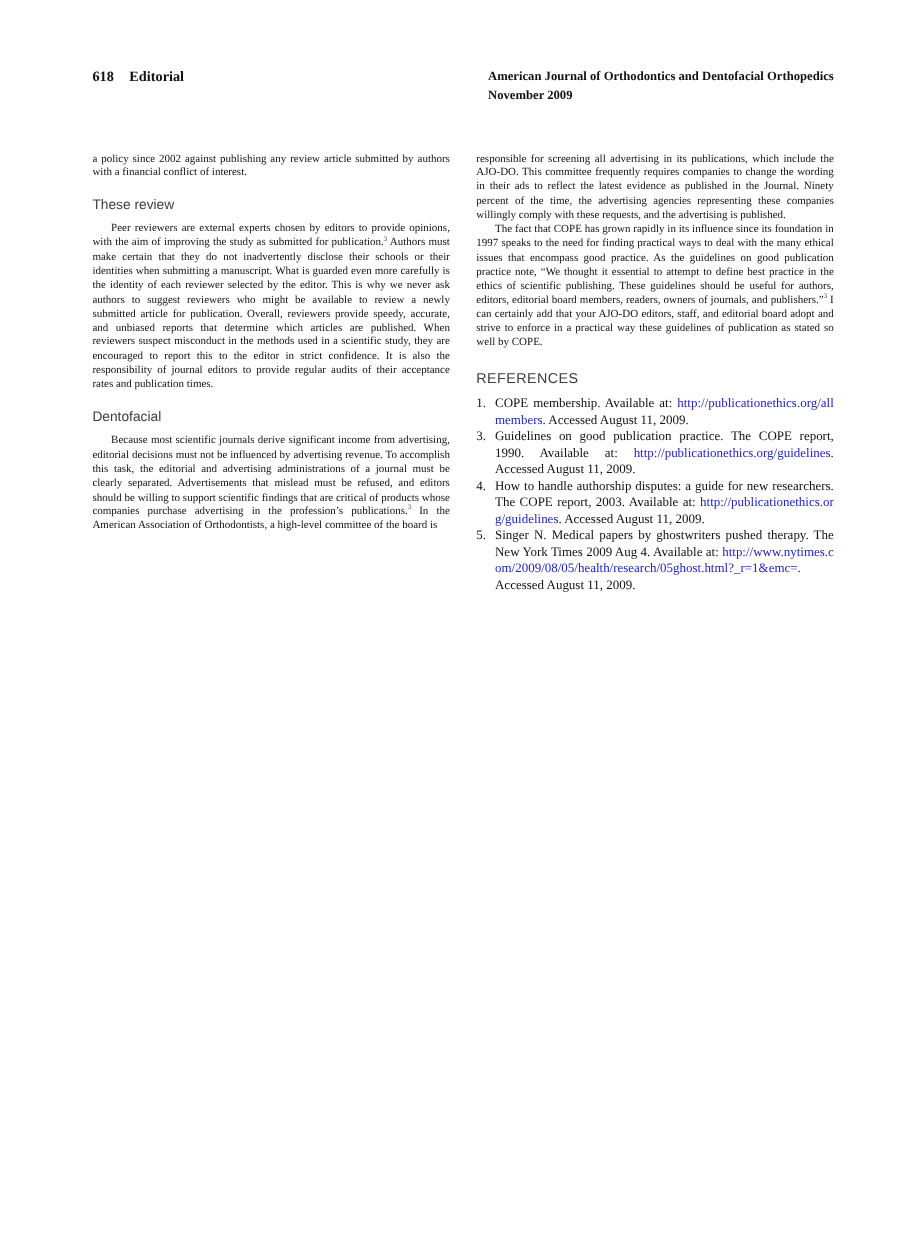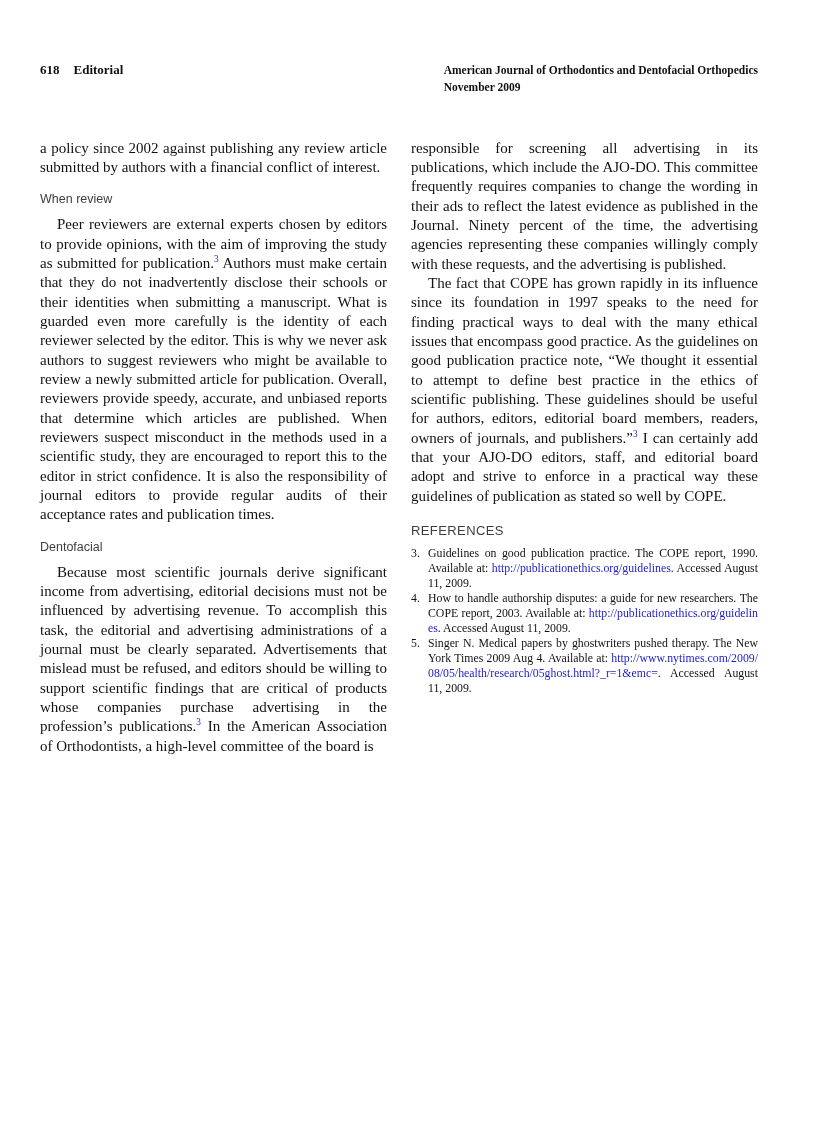--- a/index.html
+++ b/index.html
@@ -7,21 +7,21 @@
   body {
     width: 838px;
     font-family: "Liberation Serif", "DejaVu Serif", serif;
     color: #111111;
   }
   .page {
     position: relative;
     width: 838px;
     height: 812px;
     background: #ffffff;
-    padding: 62px 80px 0 40px;
+    padding: 62px 80px 0 84px;
   }
   .page-header {
     display: flex;
     justify-content: space-between;
     align-items: flex-start;
   }
   .header-left {
     font-weight: bold;
     font-size: 13px;
   }
@@ -34,21 +34,21 @@
   .columns {
     display: flex;
     gap: 24px;
     margin-top: 42px;
   }
   .column {
     flex: 1 1 0;
     min-width: 0;
   }
   .para {
-    font-size: 15px;
+    font-size: 10px;
     line-height: 1.29;
     text-align: justify;
   }
   .para.indent { text-indent: 17px; }
   .section-heading {
     font-family: "Liberation Sans", "DejaVu Sans", sans-serif;
     font-weight: normal;
     font-size: 12.5px;
     color: #3d3d3d;
     margin-top: 15px;
@@ -102,31 +102,32 @@
     <div class="header-right">
       <div class="journal-name">American Journal of Orthodontics and Dentofacial Orthopedics</div>
       <div class="issue-date">November 2009</div>
     </div>
   </header>
 
   <main class="columns">
 
     <section class="column">
       <p class="para"><span>a policy since 2002 against publishing any review article submitted by authors with a financial conflict of interest.</span></p>
-      <h2 class="section-heading">When review</h2>
+      <h2 class="section-heading">These review</h2>
       <p class="para indent"><span>Peer reviewers are external experts chosen by editors to provide opinions, with the aim of improving the study as submitted for publication.</span><sup class="cite">3</sup><span> Authors must make certain that they do not inadvertently disclose their schools or their identities when submitting a manuscript. What is guarded even more carefully is the identity of each reviewer selected by the editor. This is why we never ask authors to suggest reviewers who might be available to review a newly submitted article for publication. Overall, reviewers provide speedy, accurate, and unbiased reports that determine which articles are published. When reviewers suspect misconduct in the methods used in a scientific study, they are encouraged to report this to the editor in strict confidence. It is also the responsibility of journal editors to provide regular audits of their acceptance rates and publication times.</span></p>
       <h2 class="section-heading">Dentofacial</h2>
       <p class="para indent"><span>Because most scientific journals derive significant income from advertising, editorial decisions must not be influenced by advertising revenue. To accomplish this task, the editorial and advertising administrations of a journal must be clearly separated. Advertisements that mislead must be refused, and editors should be willing to support scientific findings that are critical of products whose companies purchase advertising in the profession’s publications.</span><sup class="cite">3</sup><span> In the American Association of Orthodontists, a high-level committee of the board is</span></p>
     </section>
 
     <section class="column">
       <p class="para"><span>responsible for screening all advertising in its publications, which include the AJO-DO. This committee frequently requires companies to change the wording in their ads to reflect the latest evidence as published in the Journal. Ninety percent of the time, the advertising agencies representing these companies willingly comply with these requests, and the advertising is published.</span></p>
       <p class="para indent"><span>The fact that COPE has grown rapidly in its influence since its foundation in 1997 speaks to the need for finding practical ways to deal with the many ethical issues that encompass good practice. As the guidelines on good publication practice note, “We thought it essential to attempt to define best practice in the ethics of scientific publishing. These guidelines should be useful for authors, editors, editorial board members, readers, owners of journals, and publishers.”</span><sup class="cite">3</sup><span> I can certainly add that your AJO-DO editors, staff, and editorial board adopt and strive to enforce in a practical way these guidelines of publication as stated so well by COPE.</span></p>
       <h2 class="references-heading">REFERENCES</h2>
       <ol class="references-list">
+          <li class="ref-item"><span class="ref-num">1.</span><span><span>COPE membership. Available at: </span><a class="link" href="#">http://publicationethics.org/allmembers</a><span>. Accessed August 11, 2009.</span></span></li>
           <li class="ref-item"><span class="ref-num">3.</span><span><span>Guidelines on good publication practice. The COPE report, 1990. Available at: </span><a class="link" href="#">http://publicationethics.org/guidelines</a><span>. Accessed August 11, 2009.</span></span></li>
           <li class="ref-item"><span class="ref-num">4.</span><span><span>How to handle authorship disputes: a guide for new researchers. The COPE report, 2003. Available at: </span><a class="link" href="#">http://publicationethics.org/guidelines</a><span>. Accessed August 11, 2009.</span></span></li>
           <li class="ref-item"><span class="ref-num">5.</span><span><span>Singer N. Medical papers by ghostwriters pushed therapy. The New York Times 2009 Aug 4. Available at: </span><a class="link" href="#">http://www.nytimes.com/2009/08/05/health/research/05ghost.html?_r=1&amp;emc=</a><span>. Accessed August 11, 2009.</span></span></li>
         </ol>
     </section>
 
   </main>
 
 </div>
 

